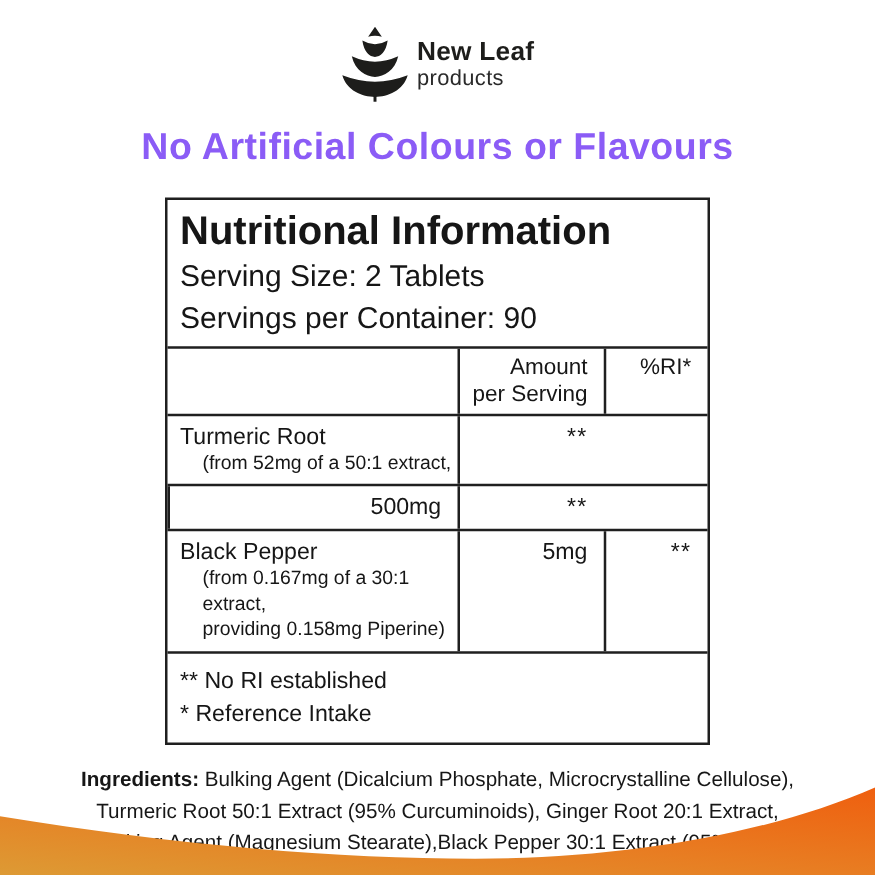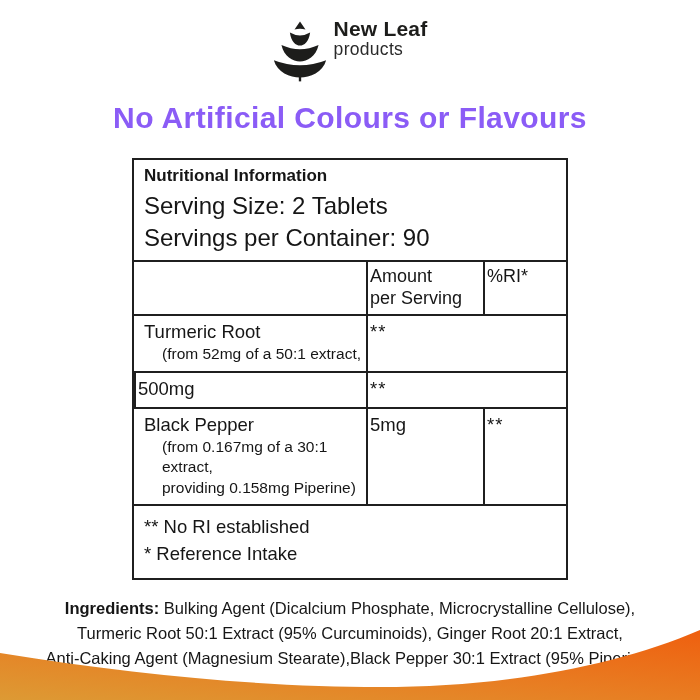--- a/index.html
+++ b/index.html
@@ -9,20 +9,21 @@
     position:relative;
     overflow:hidden;
     font-family:"Liberation Sans", sans-serif;
     color:#1b1b1b;
   }
   
   .logo{
     margin-top:18px;
     display:flex;
     justify-content:center;
+    align-items:center;
     gap:7px;
   }
   .logo svg{display:block;}
   .brand-text{display:flex;flex-direction:column;line-height:1.05;}
   .brand-name{font-size:21px;font-weight:bold;color:#1d1d1b;letter-spacing:.2px;}
   .brand-sub{font-size:17.5px;font-weight:400;color:#2a2a2a;letter-spacing:.3px;}
   
   .headline{
     margin-top:17px;
     text-align:center;
@@ -36,30 +37,30 @@
     width:436px;
     margin:23px auto 0 auto;
     border:2px solid #1f1f1f;
     box-sizing:border-box;
     color:#161616;
   }
   .nt-head{
     padding:7px 10px 6px 10px;
     border-bottom:2px solid #1f1f1f;
   }
-  .nt-title{font-size:17px;font-weight:bold;line-height:1.1;margin-bottom:4px;}
+  .nt-title{font-size:32px;font-weight:bold;line-height:1.1;margin-bottom:4px;}
   .nt-serving{font-size:24px;line-height:1.35;}
   .trow{
     display:grid;
     grid-template-columns:232px 117px 83px;
     border-bottom:2px solid #1f1f1f;
   }
   .trow:last-of-type{border-bottom:none;}
   .cell{box-sizing:border-box;padding:4px 4px 6px 10px;}
-  .cell.c2,.cell.c3{border-left:2px solid #1f1f1f;text-align:left;padding-left:2px;padding-right:2px;}
+  .cell.c2,.cell.c3{border-left:2px solid #1f1f1f;text-align:right;padding-left:2px;padding-right:13px;}
   .colhead .cell{font-size:18px;line-height:1.22;padding-top:4px;padding-bottom:4px;}
   .amount-head{white-space:pre-line;}
   .ing-name{font-size:18.5px;line-height:1.3;}
   .ing-detail{font-size:15.5px;line-height:1.32;padding-left:18px;}
   .amount-val{font-size:18.5px;line-height:1.3;}
   .ri-val{font-size:18.5px;line-height:1.3;letter-spacing:1px;}
   .nt-foot{
     padding:8px 10px 10px 10px;
     font-size:18.5px;
     line-height:1.45;

